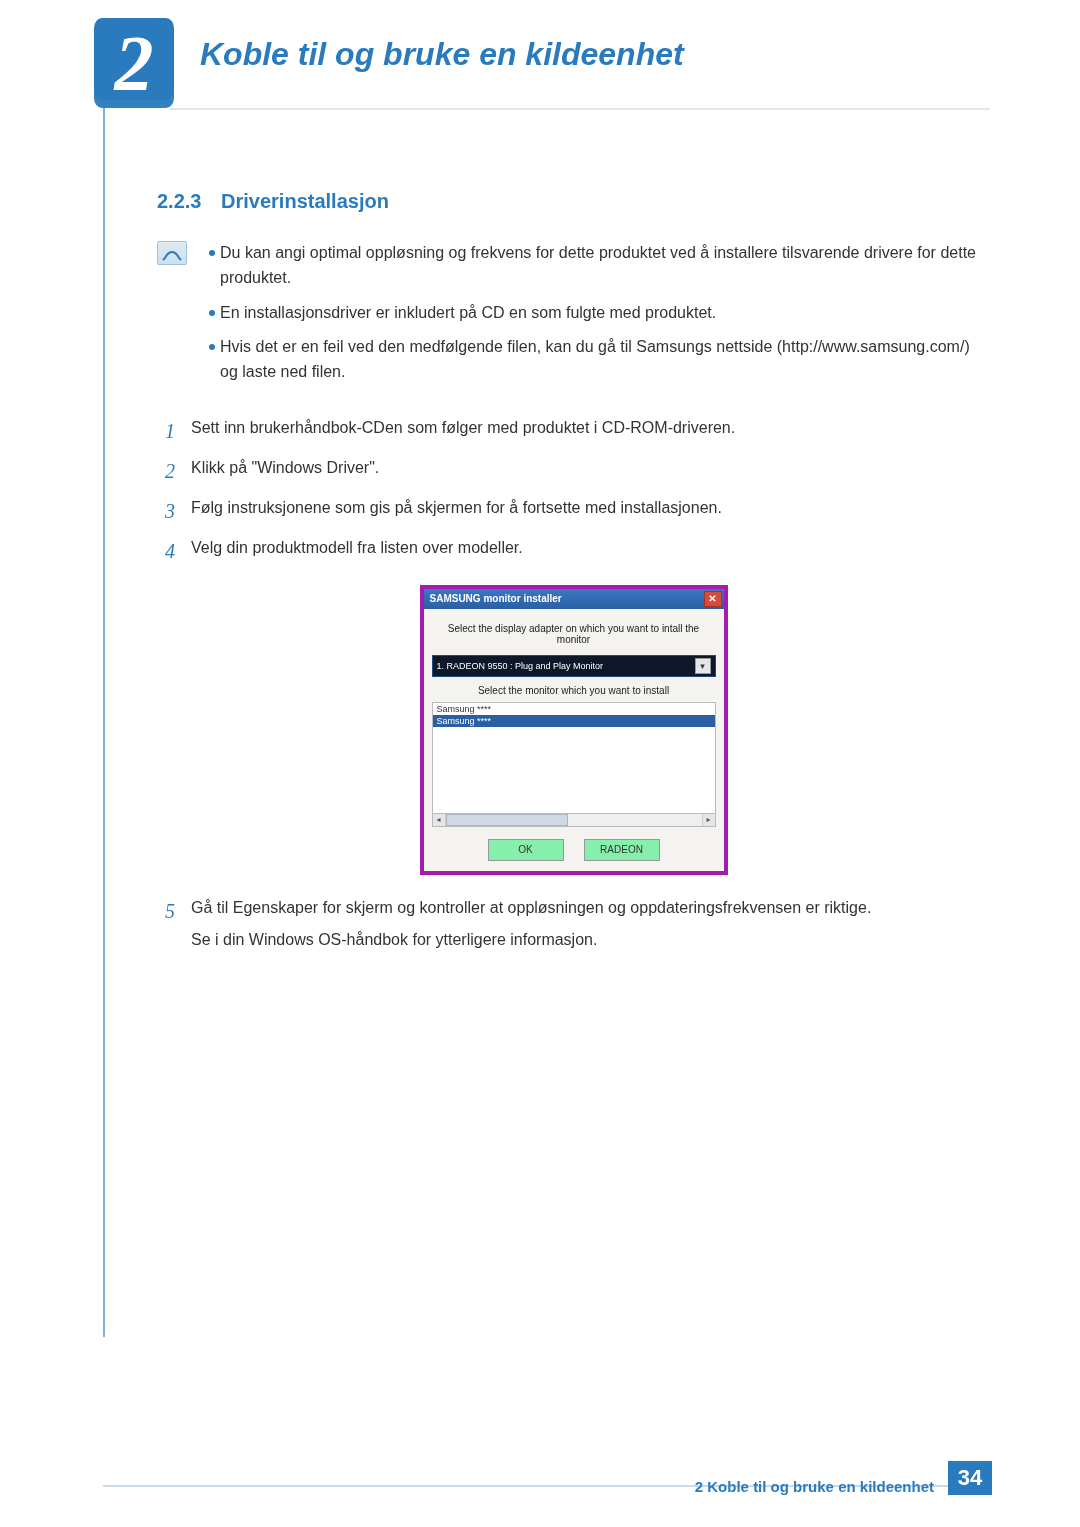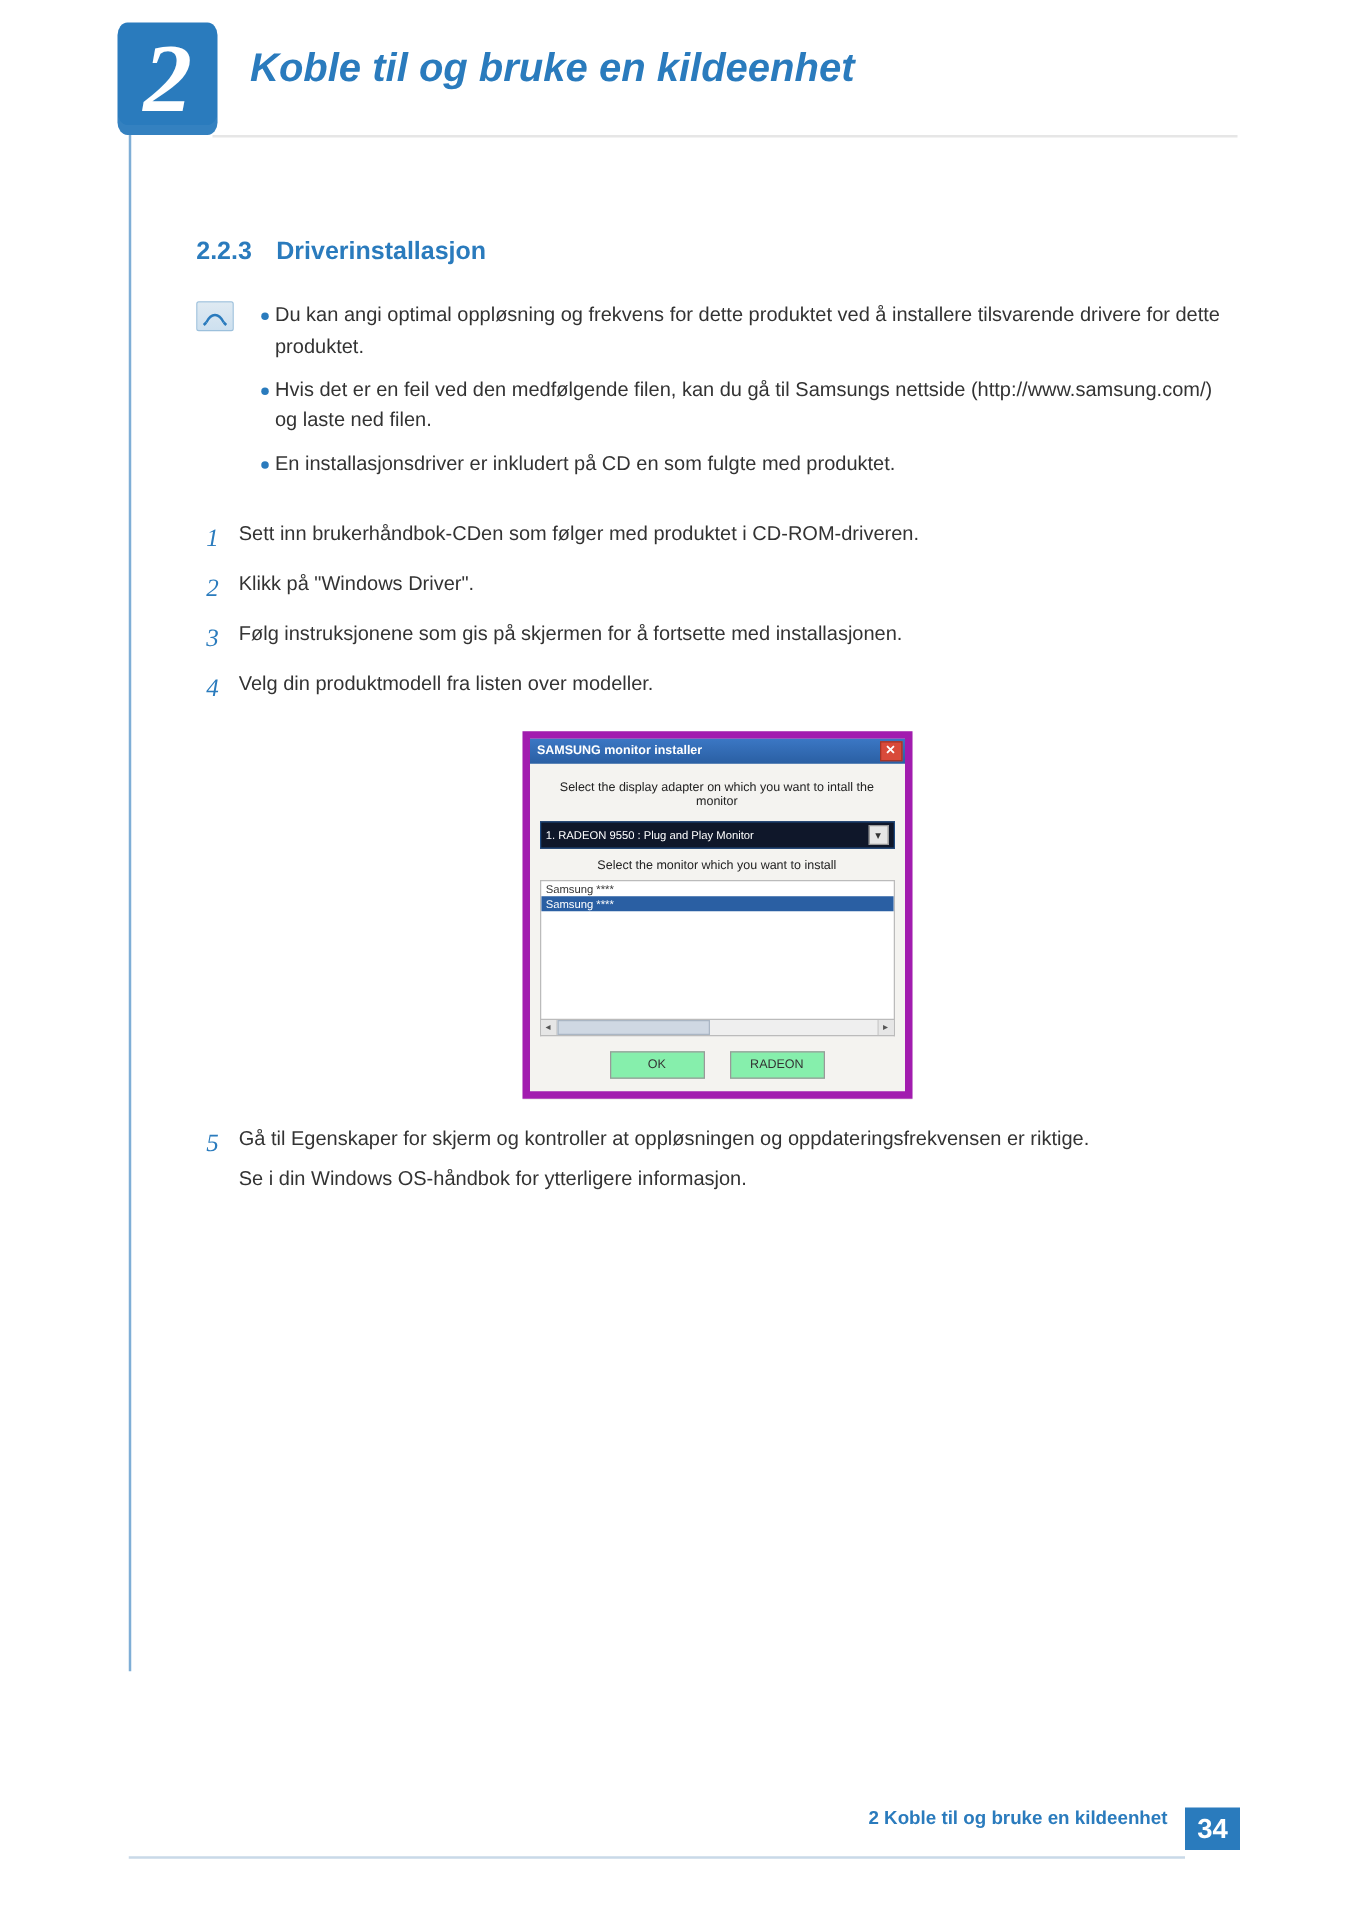--- a/index.html
+++ b/index.html
@@ -137,21 +137,21 @@
     font-size: 20px;
     width: 18px;
     flex: 0 0 18px;
     text-align: right;
   }
   .step .t { flex: 1; color: #333; }
   .step .t .sub { display:block; margin-top: 6px; }
   .installer {
     width: 300px;
     margin: 18px auto 20px auto;
-    border: 6px solid #a21caf;
+    border: 4px solid #a21caf;
     background: #f4f3f0;
     font-size: 10px;
     box-shadow: 0 1px 0 rgba(0,0,0,0.05);
   }
   .installer .titlebar {
     display:flex;
     align-items:center;
     justify-content: space-between;
     background: linear-gradient(#3b77c4,#2a5fa3);
     color:#fff;
@@ -208,24 +208,24 @@
     display:flex; gap:20px; justify-content:center; margin-top:12px;
   }
   .installer .btn {
     width: 74px; height: 20px;
     background:#86efac; border:1px solid #999;
     display:flex;align-items:center;justify-content:center;
     font-size:10px;
   }
   .footer {
     position:absolute;
-    bottom: 47px;
+    bottom: 32px;
     right: 88px;
     display:flex;
-    align-items:flex-start;
+    align-items:flex-end;
     gap: 0;
     font-size: 15px;
   }
   .footer .ftxt {
     color:#2a7bbd;
     font-weight:700;
     padding-right: 14px;
   }
   .footer .fpage {
     background:#2a7bbd;
@@ -270,25 +270,25 @@
           <path d="M4 14 L2 16 M18 14 L20 16" stroke="#2a7bbd" stroke-width="2"></path>
         </svg>
       </div>
       <div class="note-list">
         <div class="item">
           <div class="bullet"></div>
           <div class="txt">Du kan angi optimal oppløsning og frekvens for dette produktet ved å installere tilsvarende drivere for dette produktet.</div>
         </div>
         <div class="item">
           <div class="bullet"></div>
-          <div class="txt">Hvis det er en feil ved den medfølgende filen, kan du gå til Samsungs nettside (http://www.samsung.com/) og laste ned filen.</div>
+          <div class="txt">En installasjonsdriver er inkludert på CD en som fulgte med produktet.</div>
         </div>
         <div class="item">
           <div class="bullet"></div>
-          <div class="txt">En installasjonsdriver er inkludert på CD en som fulgte med produktet.</div>
+          <div class="txt">Hvis det er en feil ved den medfølgende filen, kan du gå til Samsungs nettside (http://www.samsung.com/) og laste ned filen.</div>
         </div>
       </div>
     </div>
 
     <div class="steps">
       <div class="step">
         <div class="n">1</div>
         <div class="t">Sett inn brukerhåndbok-CDen som følger med produktet i CD-ROM-driveren.</div>
       </div>
       <div class="step">

